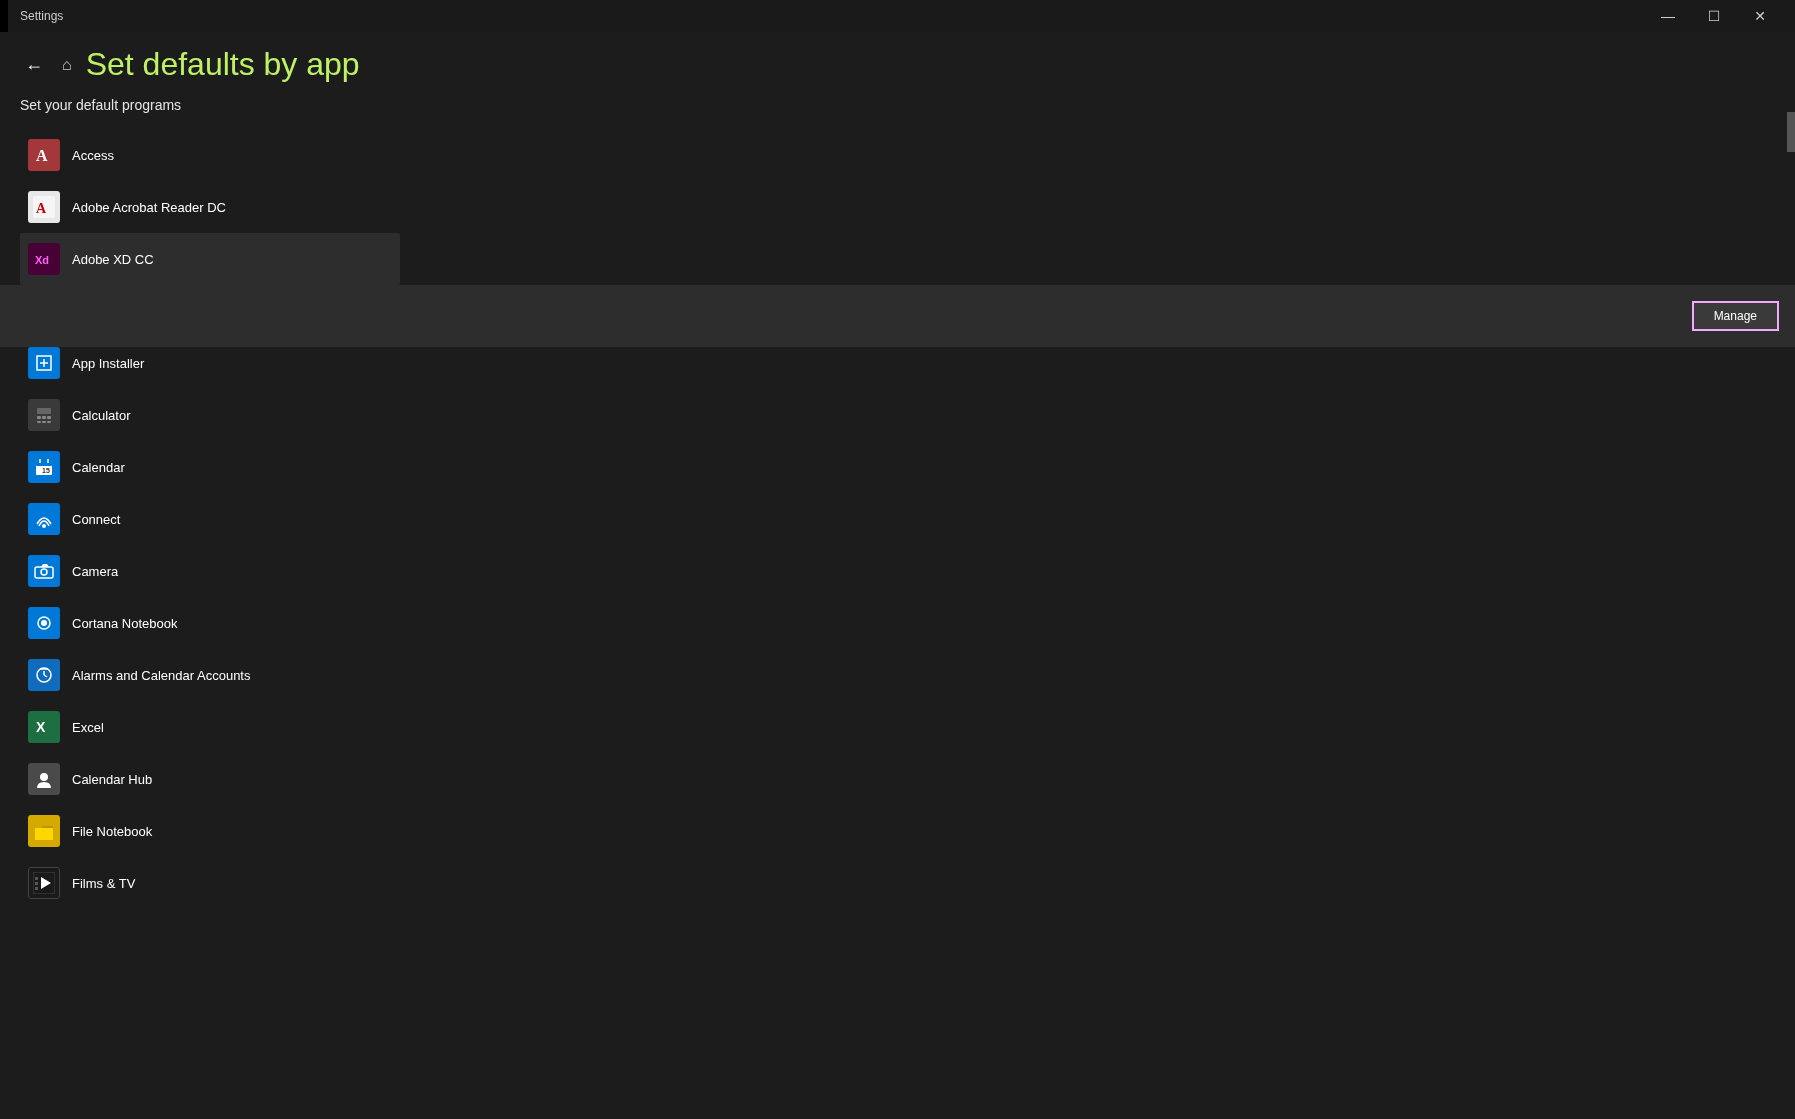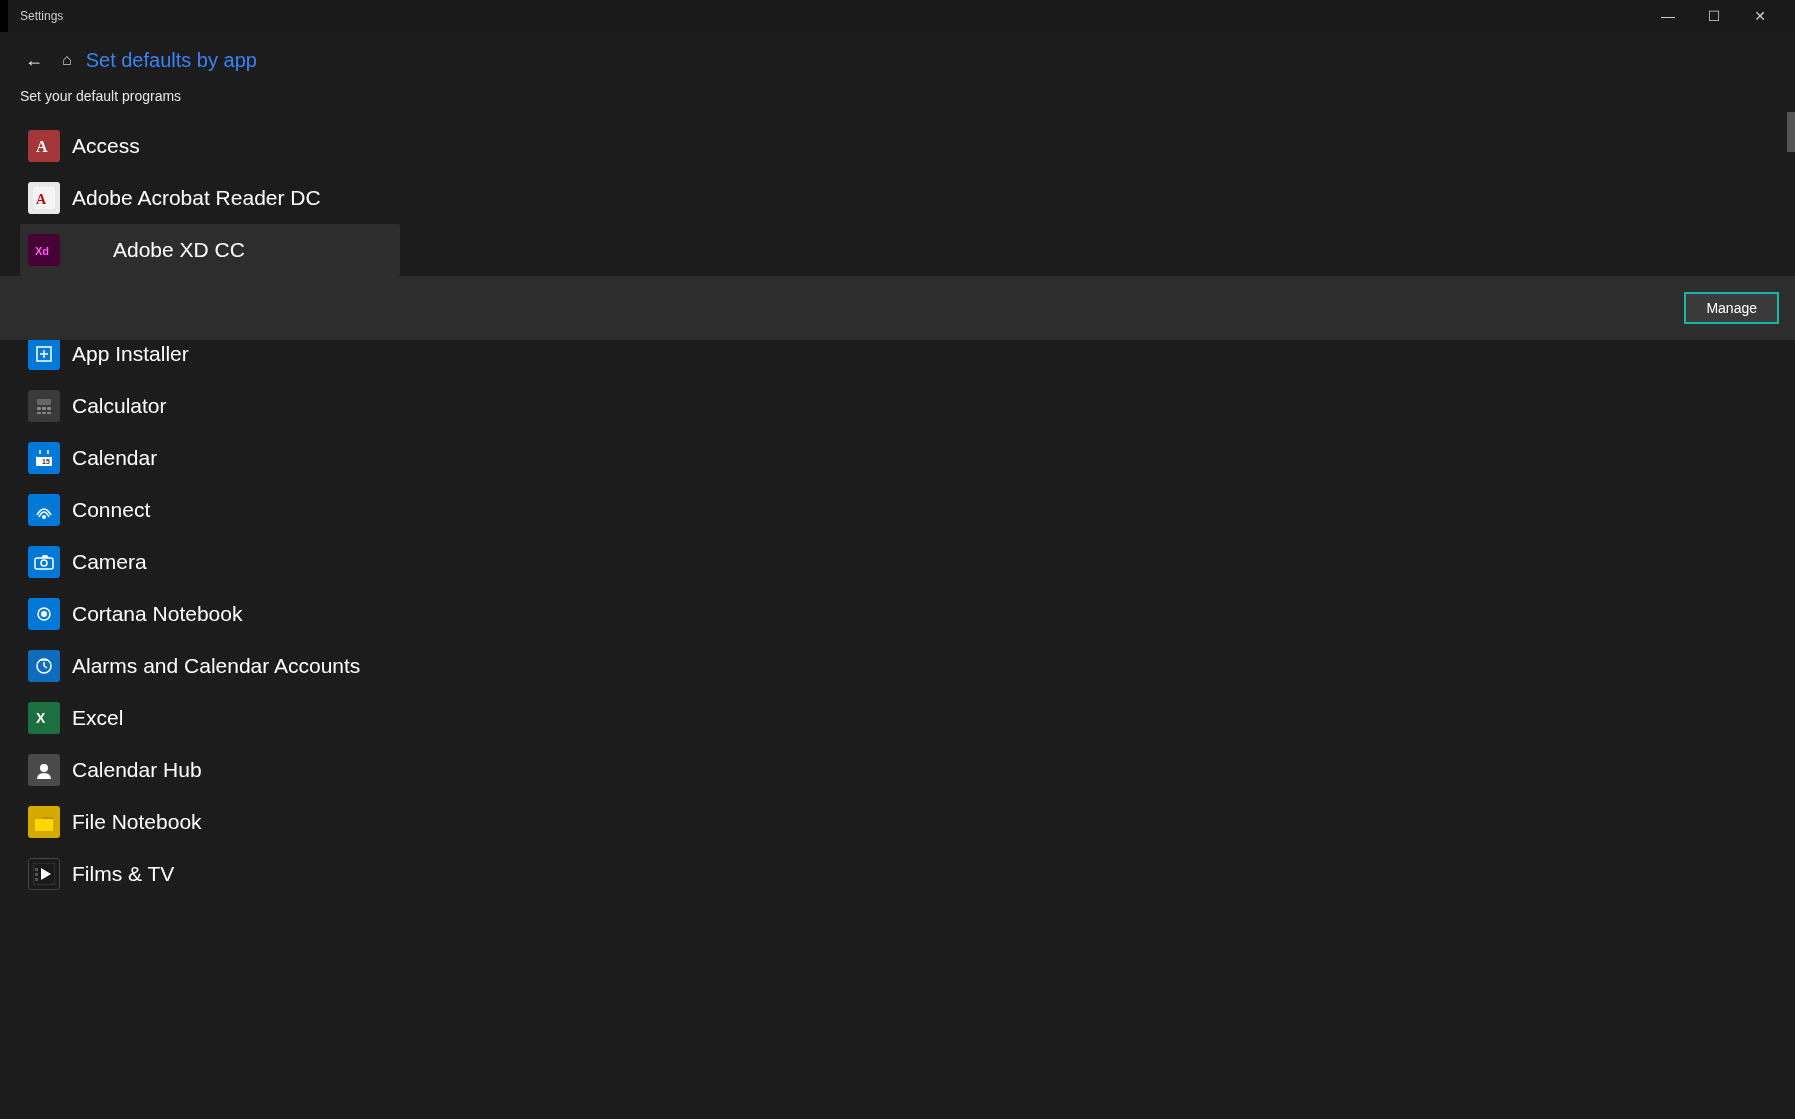--- a/index.html
+++ b/index.html
@@ -82,23 +82,23 @@
       color: #fff;
       cursor: pointer;
       font-size: 18px;
       display: flex;
       align-items: center;
       justify-content: center;
       border-radius: 50%;
     }
 
     .page-title {
-      font-size: 20px;
+      font-size: 32px;
       font-weight: 300;
-      color: #3b82f6;
+      color: #bef264;
     }
 
     
     .content {
       padding: 0 20px;
       overflow-y: auto;
       height: calc(100% - 80px);
     }
 
     .section-title {
@@ -118,21 +118,20 @@
       align-items: center;
       height: 52px;
       padding: 0 8px;
       cursor: pointer;
       border-radius: 2px;
       position: relative;
     }
 
     .app-item.selected {
       background: #2d2d2d;
-      gap: 41px;
     }
 
     .app-icon {
       width: 32px;
       height: 32px;
       margin-right: 12px;
       flex-shrink: 0;
       border-radius: 3px;
       display: flex;
       align-items: center;
@@ -153,21 +152,21 @@
     .icon-camera { background: #0078d7; }
     .icon-connect { background: #0078d7; }
     .icon-cortana { background: #0078d7; }
     .icon-email { background: #0f6cbd; }
     .icon-excel { background: #1d6f42; }
     .icon-feedback { background: #4a4a4a; }
     .icon-fileexplorer { background: #d4aa00; color: #000; }
     .icon-films { background: #1a1a1a; border: 1px solid #444; }
 
     .app-name {
-      font-size: 21px;
+      font-size: 13px;
       color: #fff;
       font-weight: 300;
     }
 
     
     .manage-popup {
       position: absolute;
       left: 0;
       right: 0;
       background: #2d2d2d;
@@ -176,24 +175,24 @@
     }
 
     .manage-button-wrapper {
       display: flex;
       justify-content: flex-end;
       padding: 8px 16px;
     }
 
     .manage-btn {
       background: #3a3a3a;
-      border: 2px solid #14b8a6;
+      border: 2px solid #f0abfc;
       color: #fff;
       padding: 6px 20px;
-      font-size: 14px;
+      font-size: 12px;
       cursor: pointer;
       font-family: 'Segoe UI', sans-serif;
     }
 
     
     .content::-webkit-scrollbar {
       width: 8px;
     }
     .content::-webkit-scrollbar-track {
       background: #1c1c1c;

